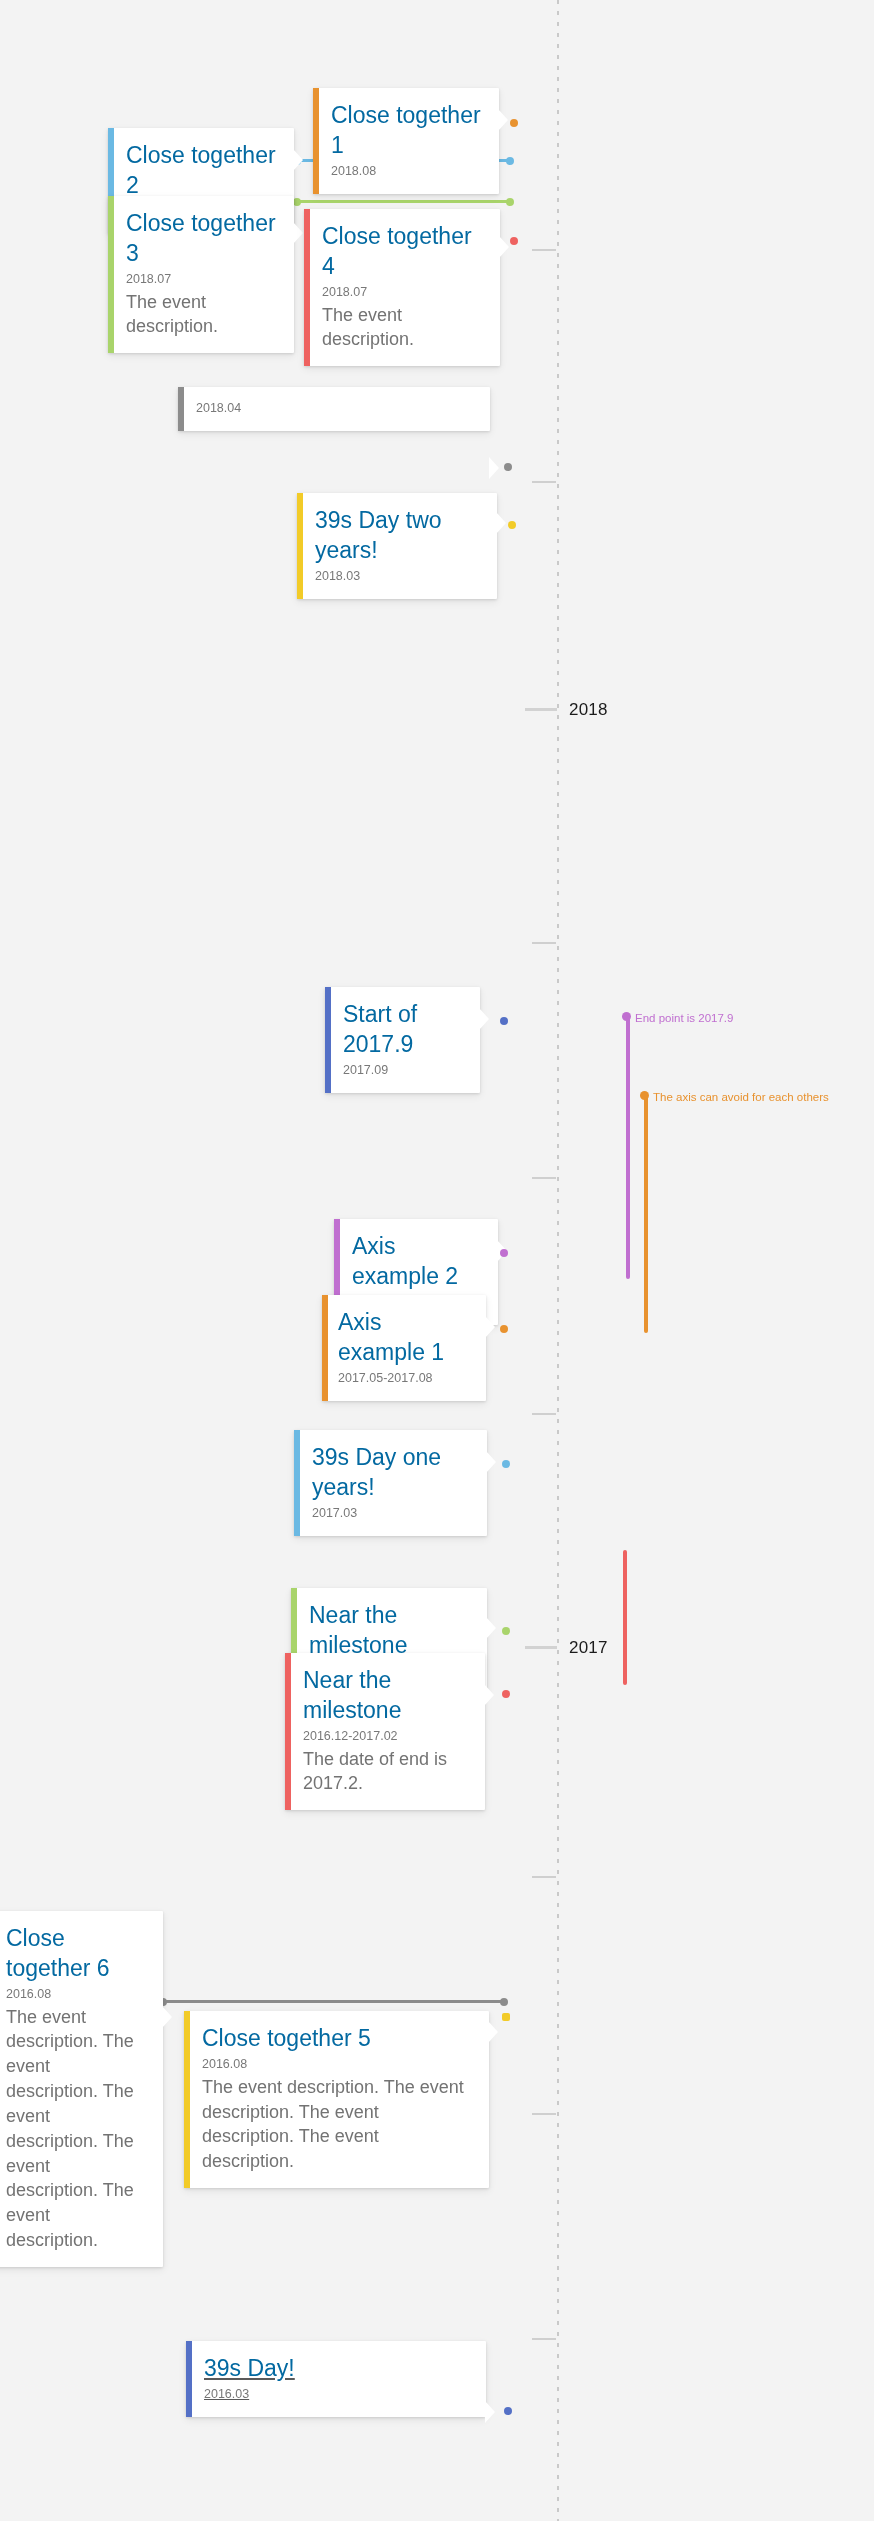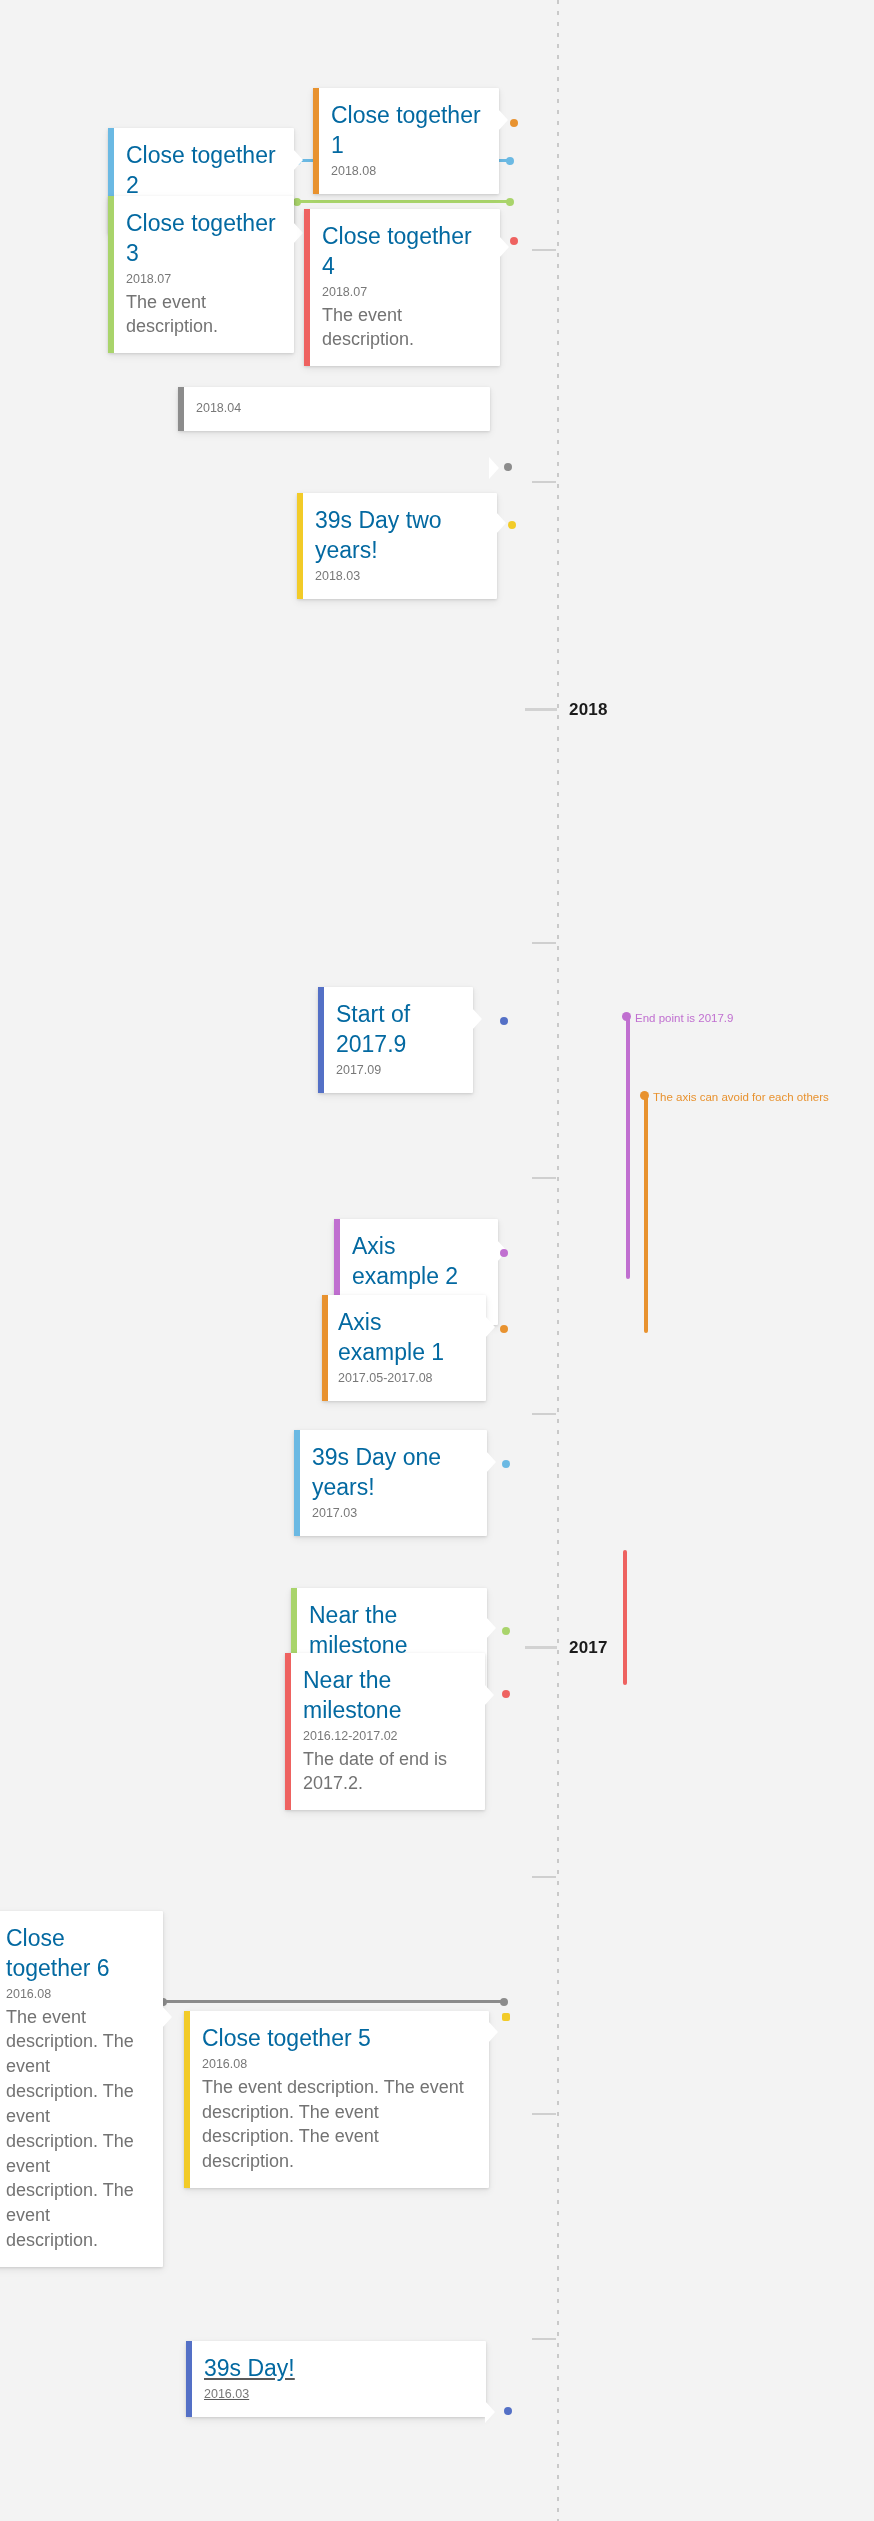--- a/index.html
+++ b/index.html
@@ -18,21 +18,21 @@
   .axis-line {
     position:absolute; top:0; bottom:0; width:2px; left:557px;
     background-image: linear-gradient(to bottom, #c9c9c9 0 4px, rgba(0,0,0,0) 4px 11px);
     background-size: 2px 11px;
   }
   .axis-tick {
     position:absolute; width:24px; height:2px; background:#cfcfcf; left:532px;
   }
   .year-label {
     position:absolute; left:569px;
-    font-size:17px; font-weight:bold; color:#1b1b1b;
+    font-size:17px; font-weight:normal; color:#1b1b1b;
     letter-spacing:0.2px;
     font-family:"Liberation Sans", sans-serif;
   }
   .year-tick {
     position:absolute; left:525px; width:32px; height:3px; background:#d2d2d2;
   }
 
   
   .card {
     position:absolute;
@@ -166,21 +166,21 @@
         <div class="notch" style="top: 70px;"></div>
       </div>
       <div class="dot" style="left: 504px; top: 463px; background: rgb(140, 140, 140);"></div>
       <div class="card" style="left: 297px; top: 493px; width: 200px;">
         <div class="bar" style="background: rgb(242, 203, 40);"></div>
         <div class="title">39s Day two years!</div>
         <div class="date">2018.03</div>
         <div class="notch" style="top: 19px;"></div>
       </div>
       <div class="dot" style="left: 508px; top: 521px; background: rgb(242, 203, 40);"></div>
-      <div class="card" style="left: 318px; top: 987px; width: 155px;">
+      <div class="card" style="left: 325px; top: 987px; width: 155px;">
         <div class="bar" style="background: rgb(84, 112, 198);"></div>
         <div class="title">Start of 2017.9</div>
         <div class="date">2017.09</div>
         <div class="notch" style="top: 21px;"></div>
       </div>
       <div class="dot" style="left: 500px; top: 1017px; background: rgb(84, 112, 198);"></div>
       <div class="card" style="left: 334px; top: 1219px; width: 164px;">
         <div class="bar" style="background: rgb(192, 111, 208);"></div>
         <div class="title">Axis example 2</div>
         <div class="date">2017.06-2017.09</div>

